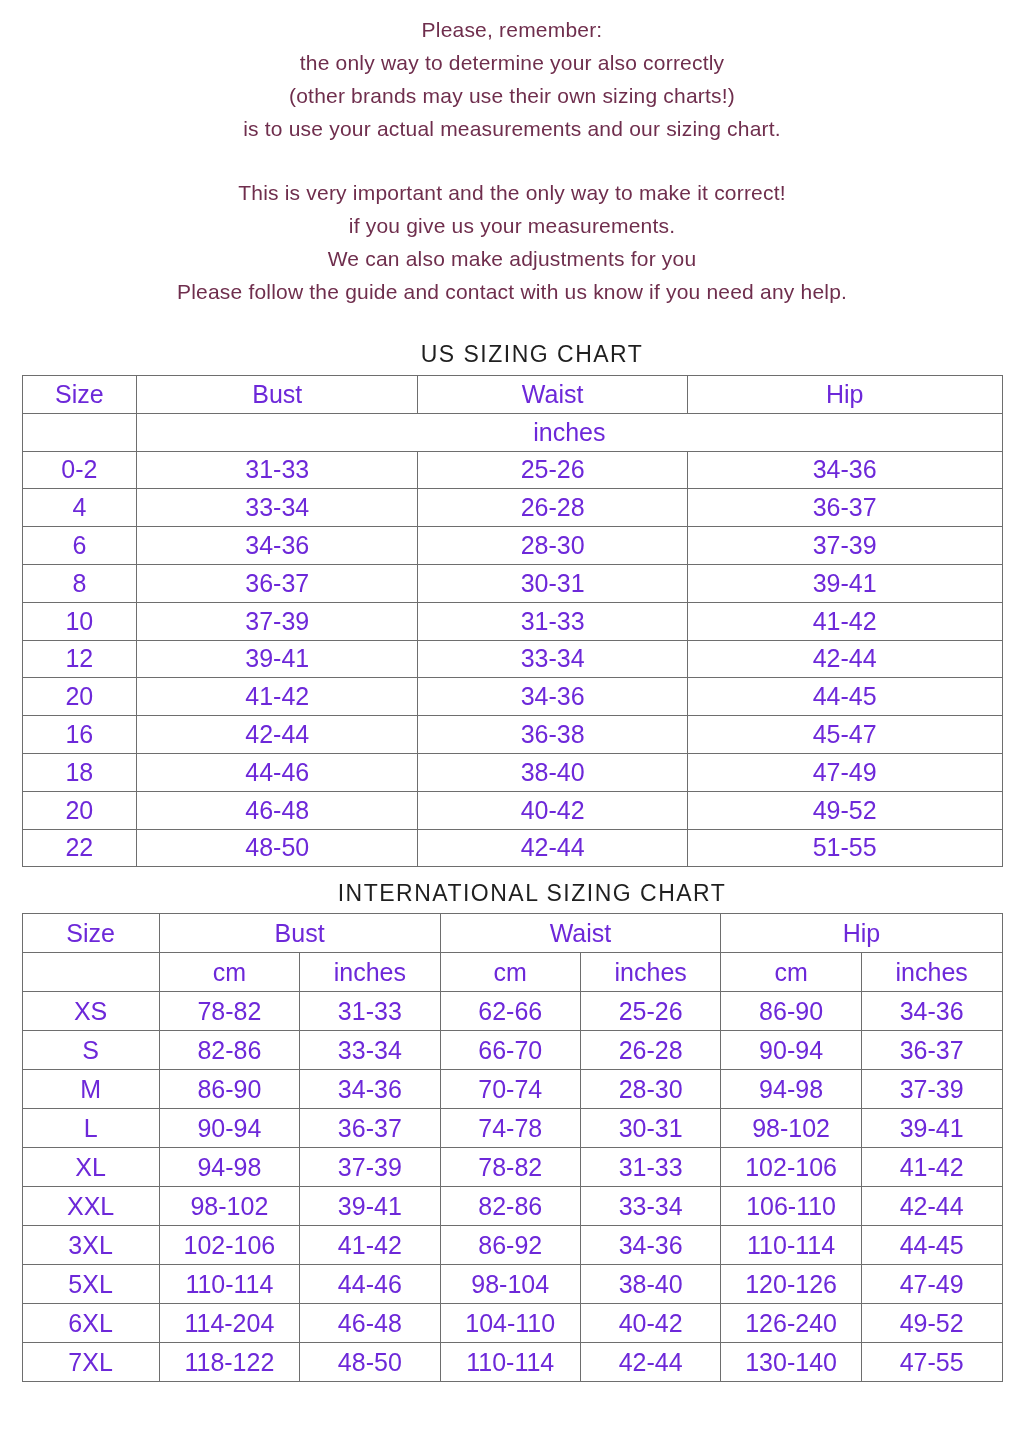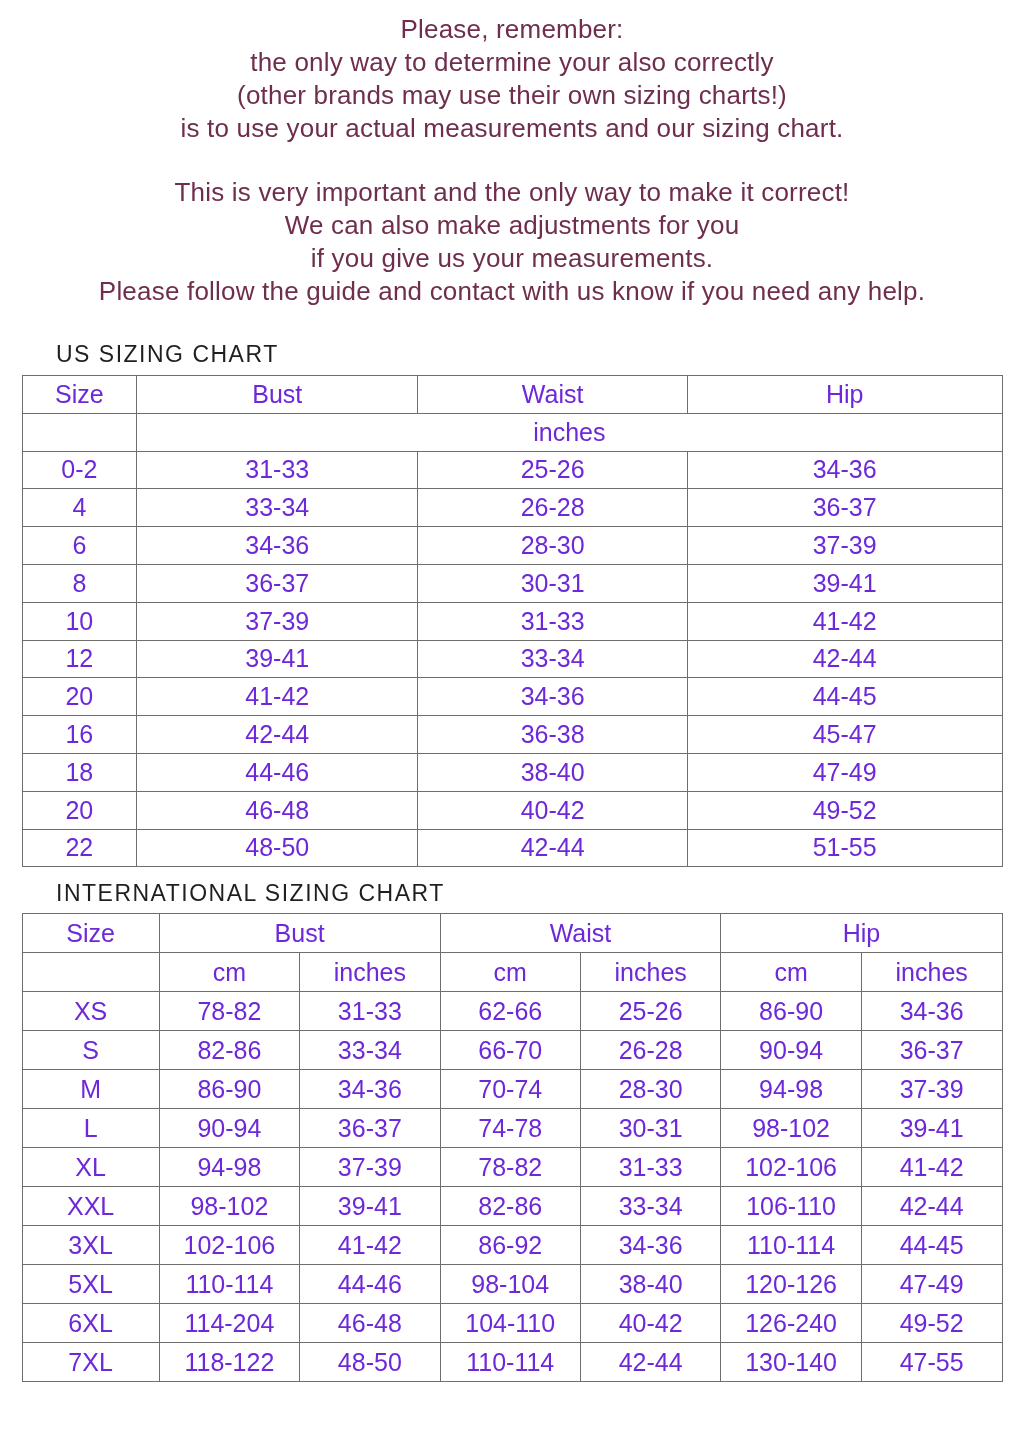--- a/index.html
+++ b/index.html
@@ -11,34 +11,35 @@
   body {
     width: 1024px;
     height: 1432px;
     font-family: "Liberation Sans", sans-serif;
     overflow: hidden;
   }
   .intro {
     padding-top: 13px;
     text-align: center;
     color: #6f2e4d;
-    font-size: 26px;
+    font-size: 21px;
     line-height: 33px;
     font-weight: 300;
     letter-spacing: 0.2px;
   }
   .intro-line { white-space: nowrap; }
   .intro-gap { height: 31px; }
   .section-title {
+    text-align: center;
     color: #1f1f1f;
     font-size: 23px;
     font-weight: 400;
     letter-spacing: 1.5px;
     line-height: 1;
-    margin: 16px;
+    margin: 4px;
     padding-left: 40px;
   }
   .us-title   { margin-top: 35px; margin-bottom: 9px; }
   .intl-title { margin-top: 15px; margin-bottom: 8px; }
   table {
     border-collapse: collapse;
     margin: 0 auto;
     width: 981px;
     table-layout: fixed;
     color: #6d28d9;
@@ -57,22 +58,22 @@
 </head>
 <body>
 
 <div class="intro">
   <div class="intro-line">Please, remember:</div>
   <div class="intro-line">the only way to determine your also correctly</div>
   <div class="intro-line">(other brands may use their own sizing charts!)</div>
   <div class="intro-line">is to use your actual measurements and our sizing chart.</div>
   <div class="intro-gap"></div>
   <div class="intro-line">This is very important and the only way to make it correct!</div>
+  <div class="intro-line">if you give us your measurements.</div>
   <div class="intro-line">We can also make adjustments for you</div>
-  <div class="intro-line">if you give us your measurements.</div>
   <div class="intro-line">Please follow the guide and contact with us know if you need any help.</div>
 </div>
 
 <h2 class="section-title us-title">US SIZING CHART</h2>
 
 <table class="us-table">
   <colgroup>
     <col style="width:11.7%">
     <col style="width:28.7%">
     <col style="width:27.5%">

